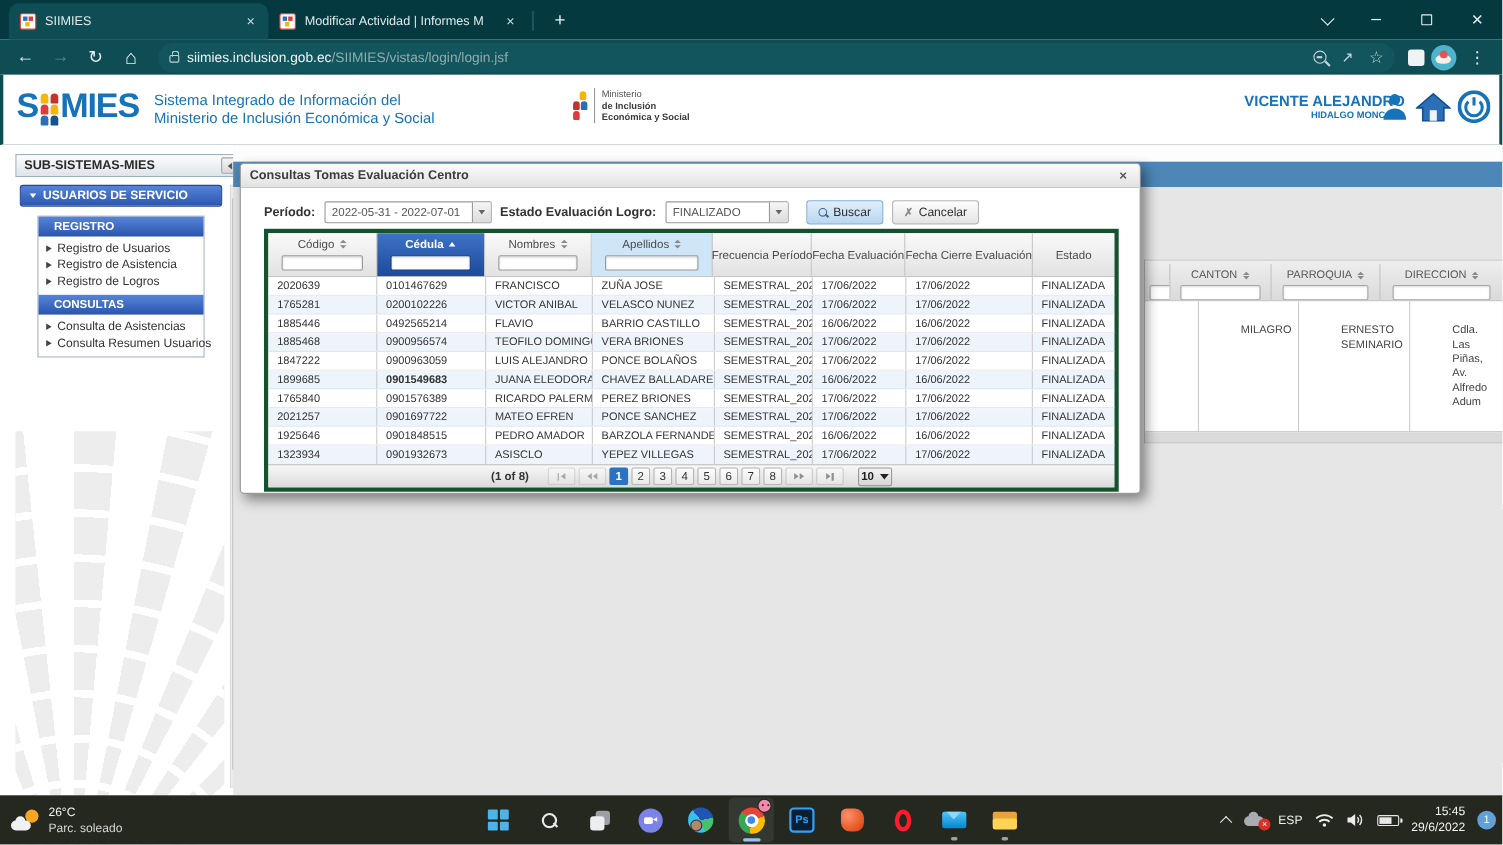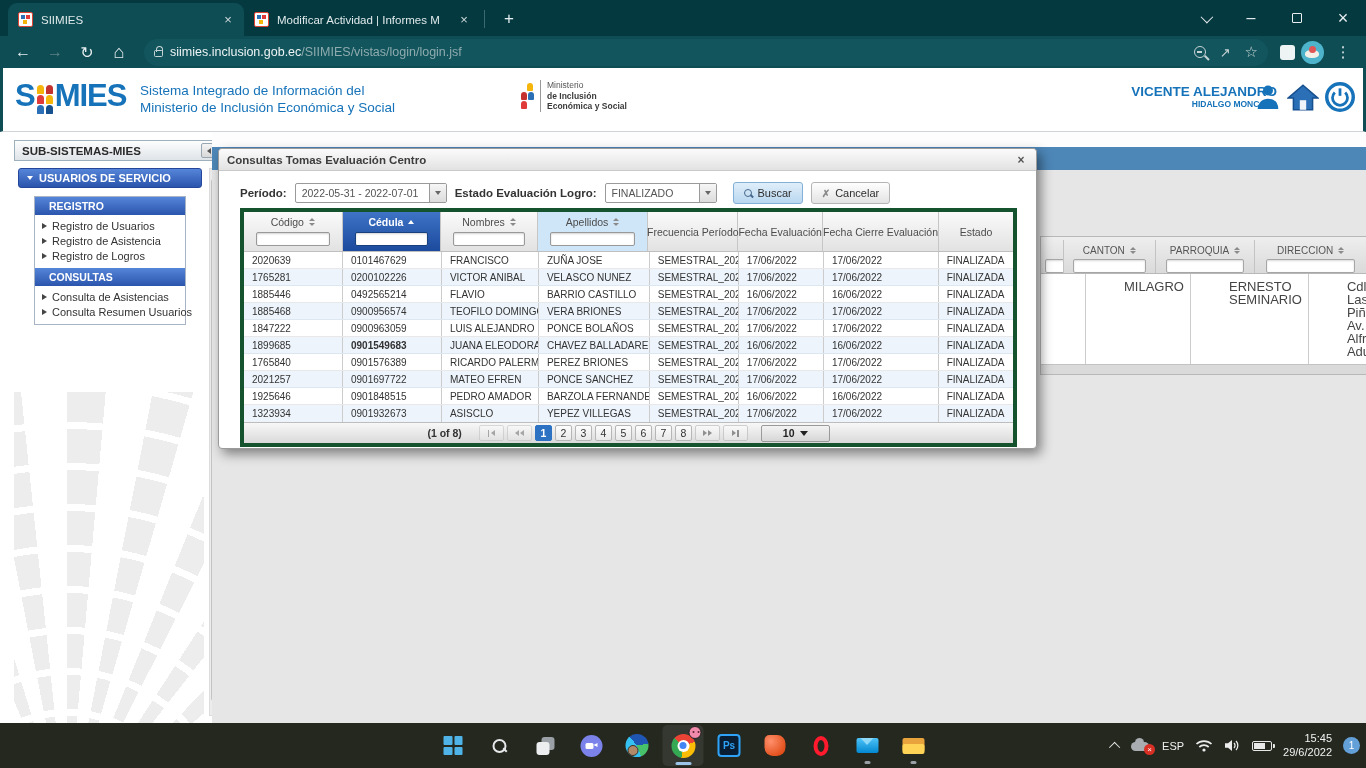--- a/index.html
+++ b/index.html
@@ -103,21 +103,21 @@
   
   .bgt { position:absolute; right:0; top:104px; width:326px; border:1px solid #b8b8b8; border-right:none; background:#fff; }
   .bgt-head { display:flex; height:37px; background:linear-gradient(#eeeeee,#dadada); border-bottom:1px solid #b8b8b8;align-items:flex-end; }
   .bgh { display:flex; flex-direction:column; align-items:center; padding-top:4px; border-right:1px solid #c3c3c3; overflow:hidden; }
   .bgh:last-child { border-right:none; }
   .bgh .lbl { display:flex; align-items:center; gap:5px; font-size:10px; color:#555; height:13px; white-space:nowrap; }
   .bgh input { width:80%; height:14px; border:1px solid #a6a6a6; border-radius:2px; margin-top:2px; box-shadow:inset 0 1px 2px rgba(0,0,0,.15); }
   .bgh.partial { align-items:flex-start; }
   .bgh.partial input { width:60px; margin-left:4px; }
   .bgt-row { display:flex; min-height:46px; background:#fff; border-bottom:1px solid #c3c3c3; }
-  .bgc { border-right:1px solid #ccc; font-size:13px; color:#444; padding:6px 6px; line-height:13px;margin-left:32px; }
+  .bgc { border-right:1px solid #ccc; font-size:10px; color:#444; padding:20px 6px; line-height:13px;margin-left:32px; }
   .bgc:last-child { border-right:none; }
   .bgt-strip { height:9px; background:#dadada; }
 
   .sort-ico { display:inline-flex; flex-direction:column; gap:1.5px; }
   .sort-ico .u { width:0; height:0; border-left:3px solid transparent; border-right:3px solid transparent; border-bottom:3.5px solid #8a8a8a; }
   .sort-ico .d { width:0; height:0; border-left:3px solid transparent; border-right:3px solid transparent; border-top:3.5px solid #8a8a8a; }
   .sort-asc { width:0; height:0; border-left:3.5px solid transparent; border-right:3.5px solid transparent; border-bottom:4.5px solid #fff; }
 
   
   .modal { position:absolute; left:6px; top:16px; width:819px; height:301px; background:#fff; border:1px solid #9a9a9a; border-radius:4px; box-shadow:4px 5px 12px rgba(0,0,0,.45); }
@@ -160,21 +160,21 @@
   .mfoot { height:21px; background:linear-gradient(#f8f8f8,#dadada); border-top:1px solid #bdbdbd; display:flex; align-items:center; justify-content:center; gap:3px; }
   .mfoot .sum { font-size:10.5px; font-weight:bold; color:#333; margin-right:14px; }
   .pg-btn { min-width:17px; height:16px; border:1px solid #b6b6b6; border-radius:2px; background:linear-gradient(#fdfdfd,#e9e9e9); display:inline-flex; align-items:center; justify-content:center; gap:1.5px; font-size:10.5px; color:#333; padding:0 2px; }
   .pg-btn.nav { width:25px; }
   .pg-btn.dis { opacity:.45; }
   .pg-btn.semi { opacity:.6; }
   .pg-btn.active { background:#2d72c2; border-color:#2d72c2; color:#fff; font-weight:bold; }
   .tL { width:0; height:0; border-top:3px solid transparent; border-bottom:3px solid transparent; border-right:4px solid #555; }
   .tR { width:0; height:0; border-top:3px solid transparent; border-bottom:3px solid transparent; border-left:4px solid #555; }
   .tbar { width:1.5px; height:7px; background:#555; }
-  .pg-size { height:17px; margin-left:10px; padding:0 21px; border:1px solid #9a9a9a; border-radius:2px; background:linear-gradient(#f3f3f3,#d6d6d6); display:flex; align-items:center; gap:5px; font-size:10.5px; font-weight:bold; color:#222; }
+  .pg-size { height:17px; margin-left:10px; padding:0 2px; border:1px solid #9a9a9a; border-radius:2px; background:linear-gradient(#f3f3f3,#d6d6d6); display:flex; align-items:center; gap:5px; font-size:10.5px; font-weight:bold; color:#222; }
   .pg-size .carat { border-top-color:#222; border-left-width:4px; border-right-width:4px; border-top-width:5px; }
 
   
   .taskbar { position:absolute; left:0; top:723px; width:1366px; height:45px; background:#24281f; }
   .weather { position:absolute; left:10px; top:0; height:45px; display:flex; align-items:center; gap:8px; }
   .w-ico { position:relative; width:26px; height:20px; }
   .w-ico .sun { position:absolute; right:1px; top:0; width:12px; height:12px; background:#f5a623; border-radius:50%; }
   .w-ico .cloud { position:absolute; left:0; bottom:1px; width:18px; height:9px; background:#eef2f5; border-radius:6px; }
   .w-ico .cloud::before { content:""; position:absolute; left:4px; top:-4px; width:9px; height:9px; background:#eef2f5; border-radius:50%; }
   .w-txt { color:#f2f2f2; font-size:11px; line-height:14px; }
@@ -665,20 +665,30 @@
               <span class="carat"></span>
             </span>
           </div>
         </div>
       </div>
 
     </div>
   </div>
 
   <div class="taskbar">
+    <div class="weather">
+      <span class="w-ico">
+          <span class="sun"></span>
+          <span class="cloud"></span>
+        </span>
+      <span class="w-txt">
+        <div>26°C</div>
+        <div class="desc">Parc. soleado</div>
+      </span>
+    </div>
     <div class="tb-center">
       <div class="tb-ic">
           <span class="ic-start">
             <span></span>
             <span></span>
             <span></span>
             <span></span>
           </span>
         </div>
       <div class="tb-ic">

